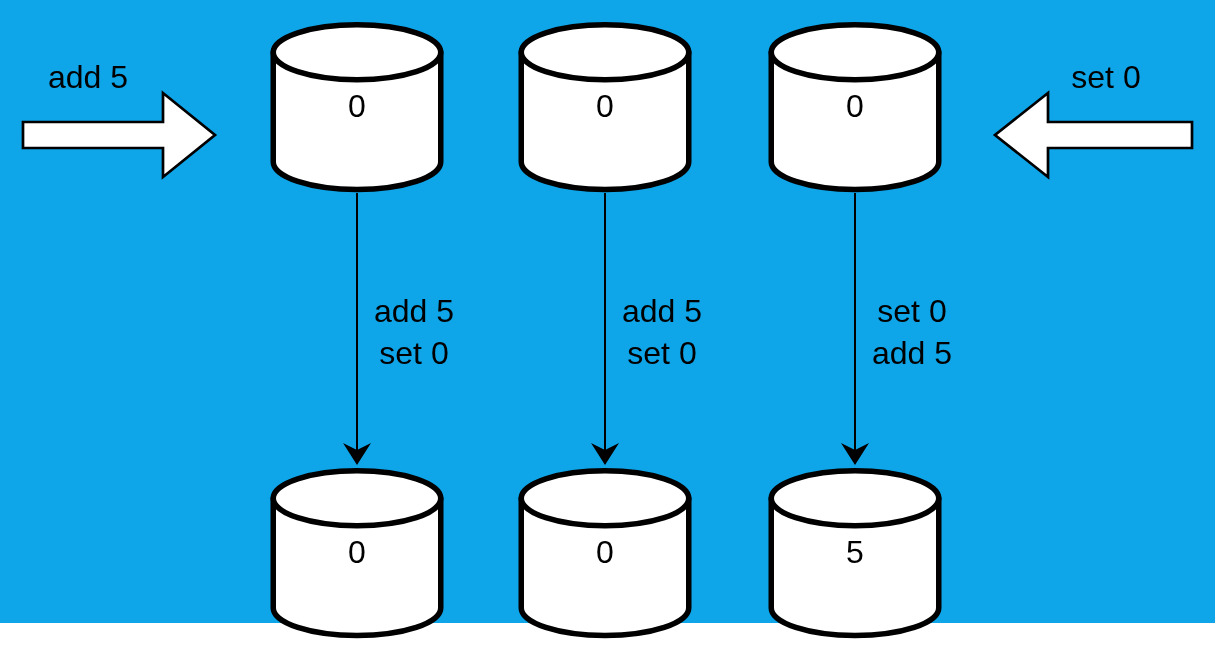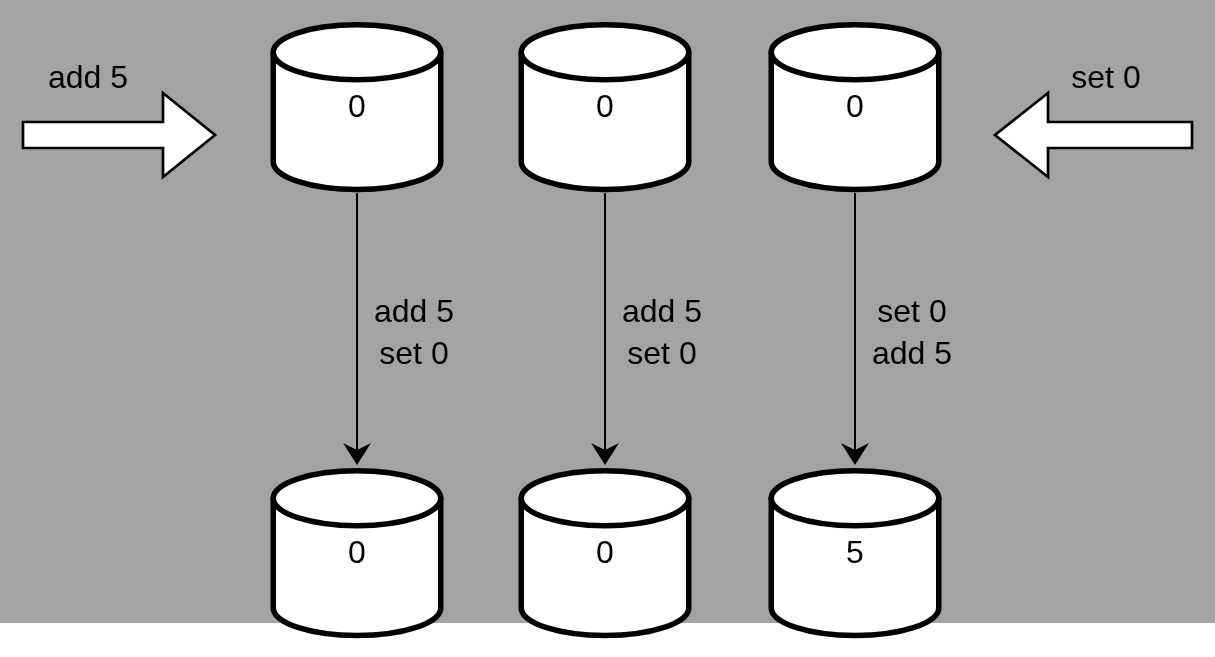--- a/index.html
+++ b/index.html
@@ -7,21 +7,21 @@
     padding: 0;
     background: #ffffff;
     width: 1215px;
     height: 657px;
     overflow: hidden;
   }
   .canvas-wrap {
     position: relative;
     width: 1215px;
     height: 623px;
-    background: #a3a3a3;
+    background: #0ea5e9;
   }
   svg {
     display: block;
   }
   .shape {
     fill: #ffffff;
     stroke: #000000;
   }
   .cyl {
     stroke-width: 5.5;

